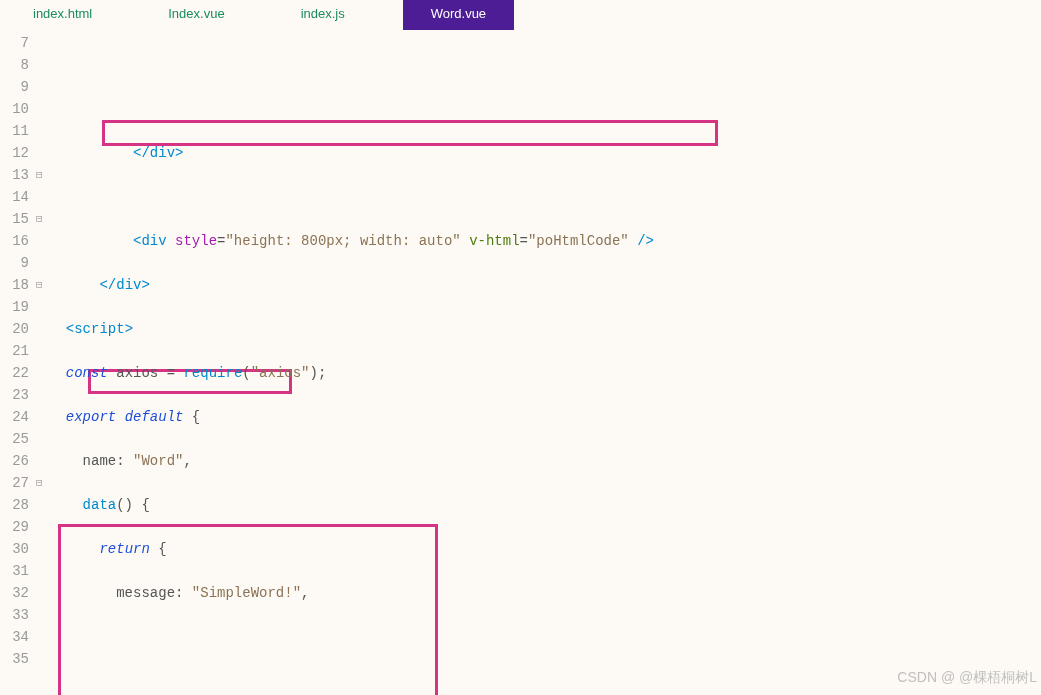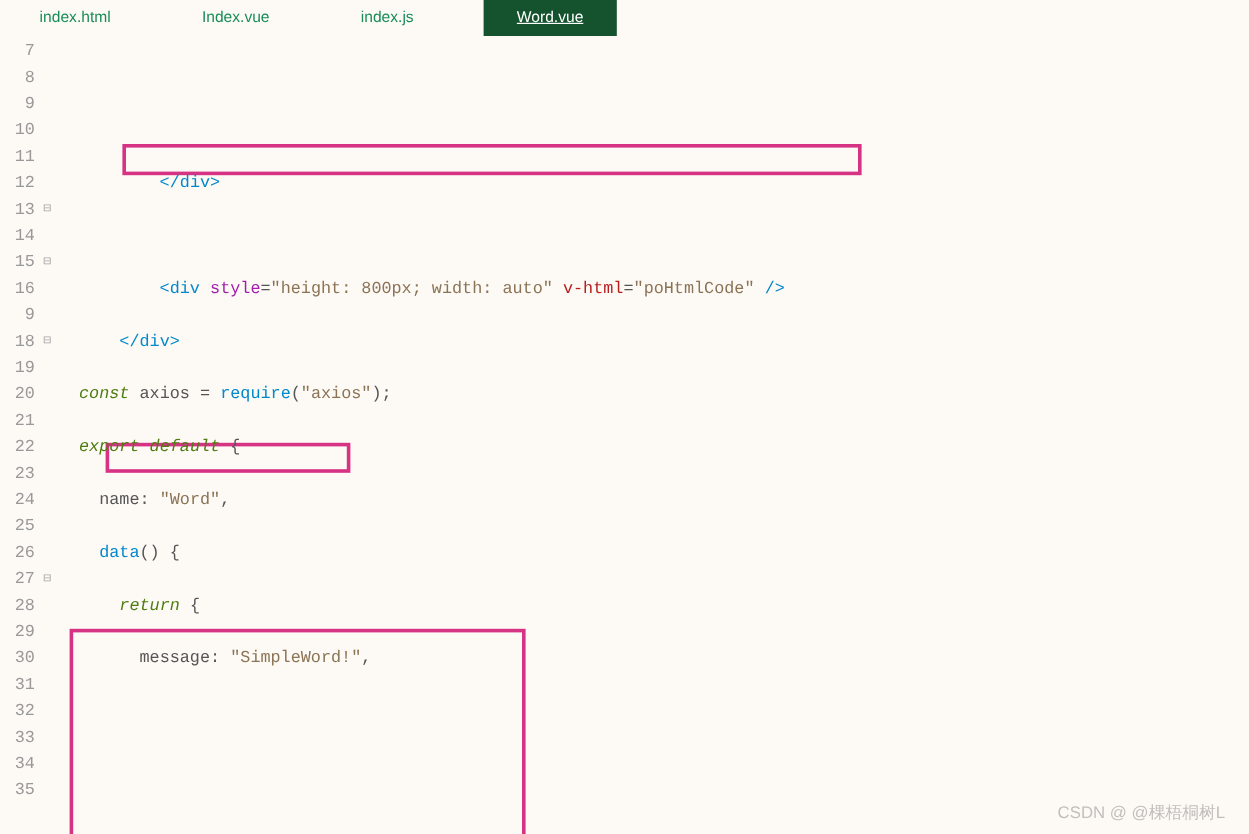--- a/index.html
+++ b/index.html
@@ -19,25 +19,24 @@
   font-family: Arial, sans-serif;
   font-size: 13px;
 }
 .tab {
   padding: 6px 18px;
   color: #1a8c5a;
   cursor: pointer;
   margin-right: 40px;
 }
 .tab.active {
-  background: #14532d;
+  background: #4c1d95;
   color: #fff;
   padding: 6px 28px;
   margin-right: 40px;
-  text-decoration: underline;
 }
 .editor {
   display: flex;
   position: relative;
 }
 .gutter {
   width: 35px;
   text-align: right;
   padding-right: 6px;
   color: #999;
@@ -58,40 +57,40 @@
 .code {
   flex: 1;
   line-height: 22px;
   padding-top: 2px;
   white-space: pre;
 }
 .code-line { height: 22px; position: relative; }
 
 
 .tg { color: #0088cc; }      
-.kw { color: #4d7c0f; font-style: italic; text-align: right; }
+.kw { color: #1d4ed8; font-style: italic; text-align: right; }
 .str { color: #8b7355; }     
 .pl { color: #555; }
-.prop { color: #b91c1c; }
+.prop { color: #4d7c0f; }
 .kred { color: #a21caf; }
 
 
 .hl-box {
   position: absolute;
   border: 3px solid #d63384;
   pointer-events: none;
   background: transparent;
 }
 .hl1 { left: 102px; top: 90px; width: 616px; height: 26px; }
 .hl2 { left: 88px; top: 339px; width: 204px; height: 25px; }
 .hl3 { left: 58px; top: 494px; width: 380px; height: 180px; }
 
 .watermark {
   position: absolute;
-  right: 20px;
+  right: 4px;
   bottom: 8px;
   color: rgba(120,120,120,0.45);
   font-family: Arial, sans-serif;
   font-size: 14px;
   pointer-events: none;
 }
 </style>
 </head>
 <body>
 
@@ -167,20 +166,21 @@
   </div>
   <div class="code">
     <div class="hl-box hl1"></div>
     <div class="hl-box hl2"></div>
     <div class="hl-box hl3"></div>
 
 <div class="code-line"><span class="pl">          </span><span class="tg">&lt;/</span><span class="tg">div</span><span class="tg">&gt;</span></div>
 <div class="code-line"><span></span></div>
 <div class="code-line"><span class="pl">          </span><span class="tg">&lt;</span><span class="tg">div</span><span> </span><span class="kred">style</span><span class="pl">=</span><span class="str">"height: 800px; width: auto"</span><span> </span><span class="prop">v-html</span><span class="pl">=</span><span class="str">"poHtmlCode"</span><span> </span><span class="tg">/&gt;</span></div>
 <div class="code-line"><span class="pl">      </span><span class="tg">&lt;/</span><span class="tg">div</span><span class="tg">&gt;</span></div>
+<div class="code-line"><span class="pl">  </span><span class="tg">&lt;</span><span class="tg">script</span><span class="tg">&gt;</span></div>
 <div class="code-line"><span class="pl">  </span><span class="kw">const</span><span> </span><span class="pl">axios</span><span class="pl"> = </span><span class="tg">require</span><span class="pl">(</span><span class="str">"axios"</span><span class="pl">);</span></div>
 <div class="code-line"><span class="pl">  </span><span class="kw">export</span><span> </span><span class="kw">default</span><span> </span><span class="pl">{</span></div>
 <div class="code-line"><span class="pl">    </span><span class="pl">name</span><span class="pl">: </span><span class="str">"Word"</span><span class="pl">,</span></div>
 <div class="code-line"><span class="pl">    </span><span class="tg">data</span><span class="pl">()</span><span> </span><span class="pl">{</span></div>
 <div class="code-line"><span class="pl">      </span><span class="kw">return</span><span> </span><span class="pl">{</span></div>
 <div class="code-line"><span class="pl">        </span><span class="pl">message</span><span class="pl">: </span><span class="str">"SimpleWord!"</span><span class="pl">,</span></div>
 
 
 
 

